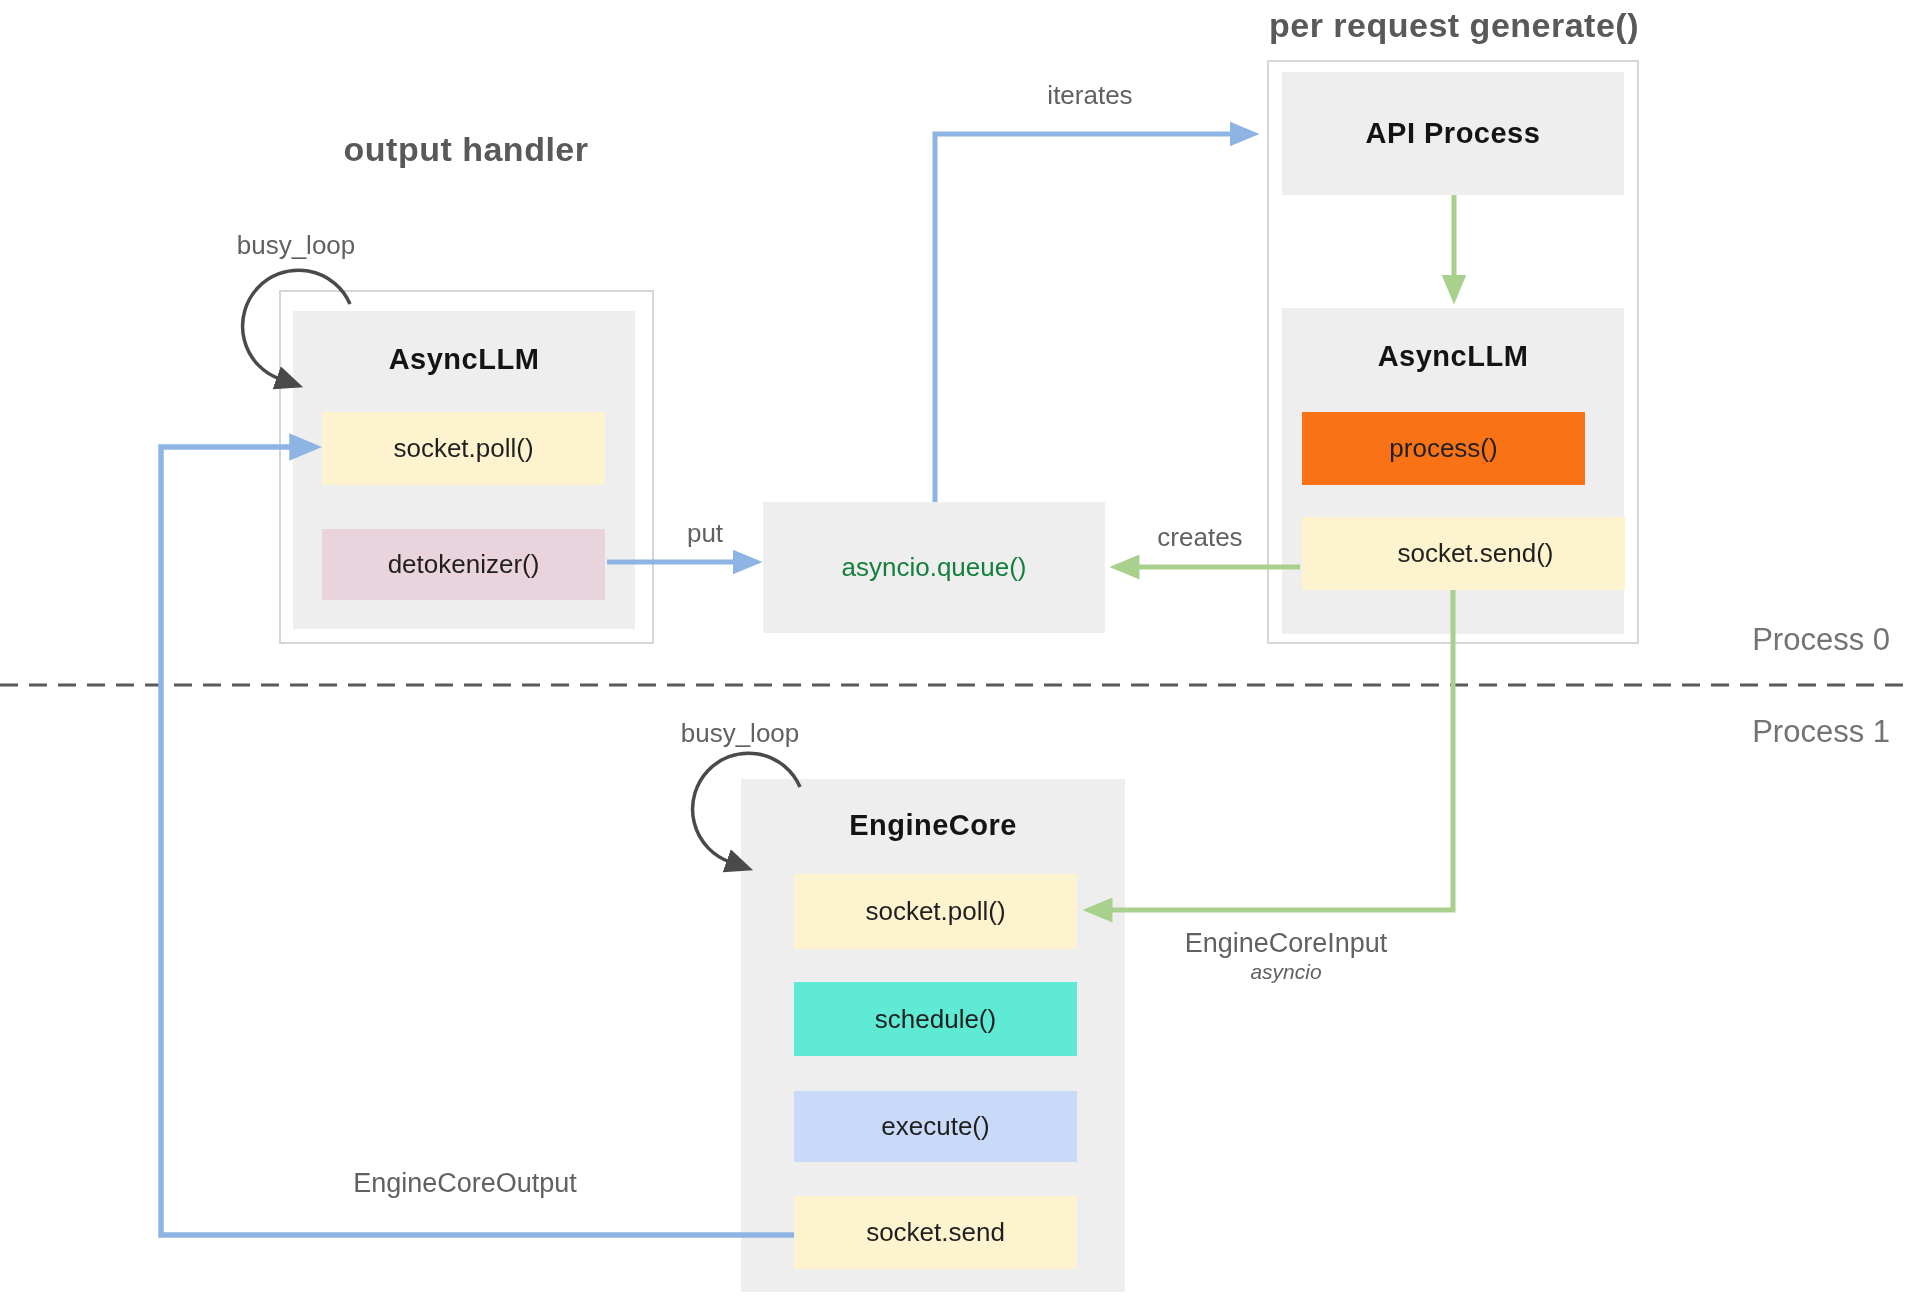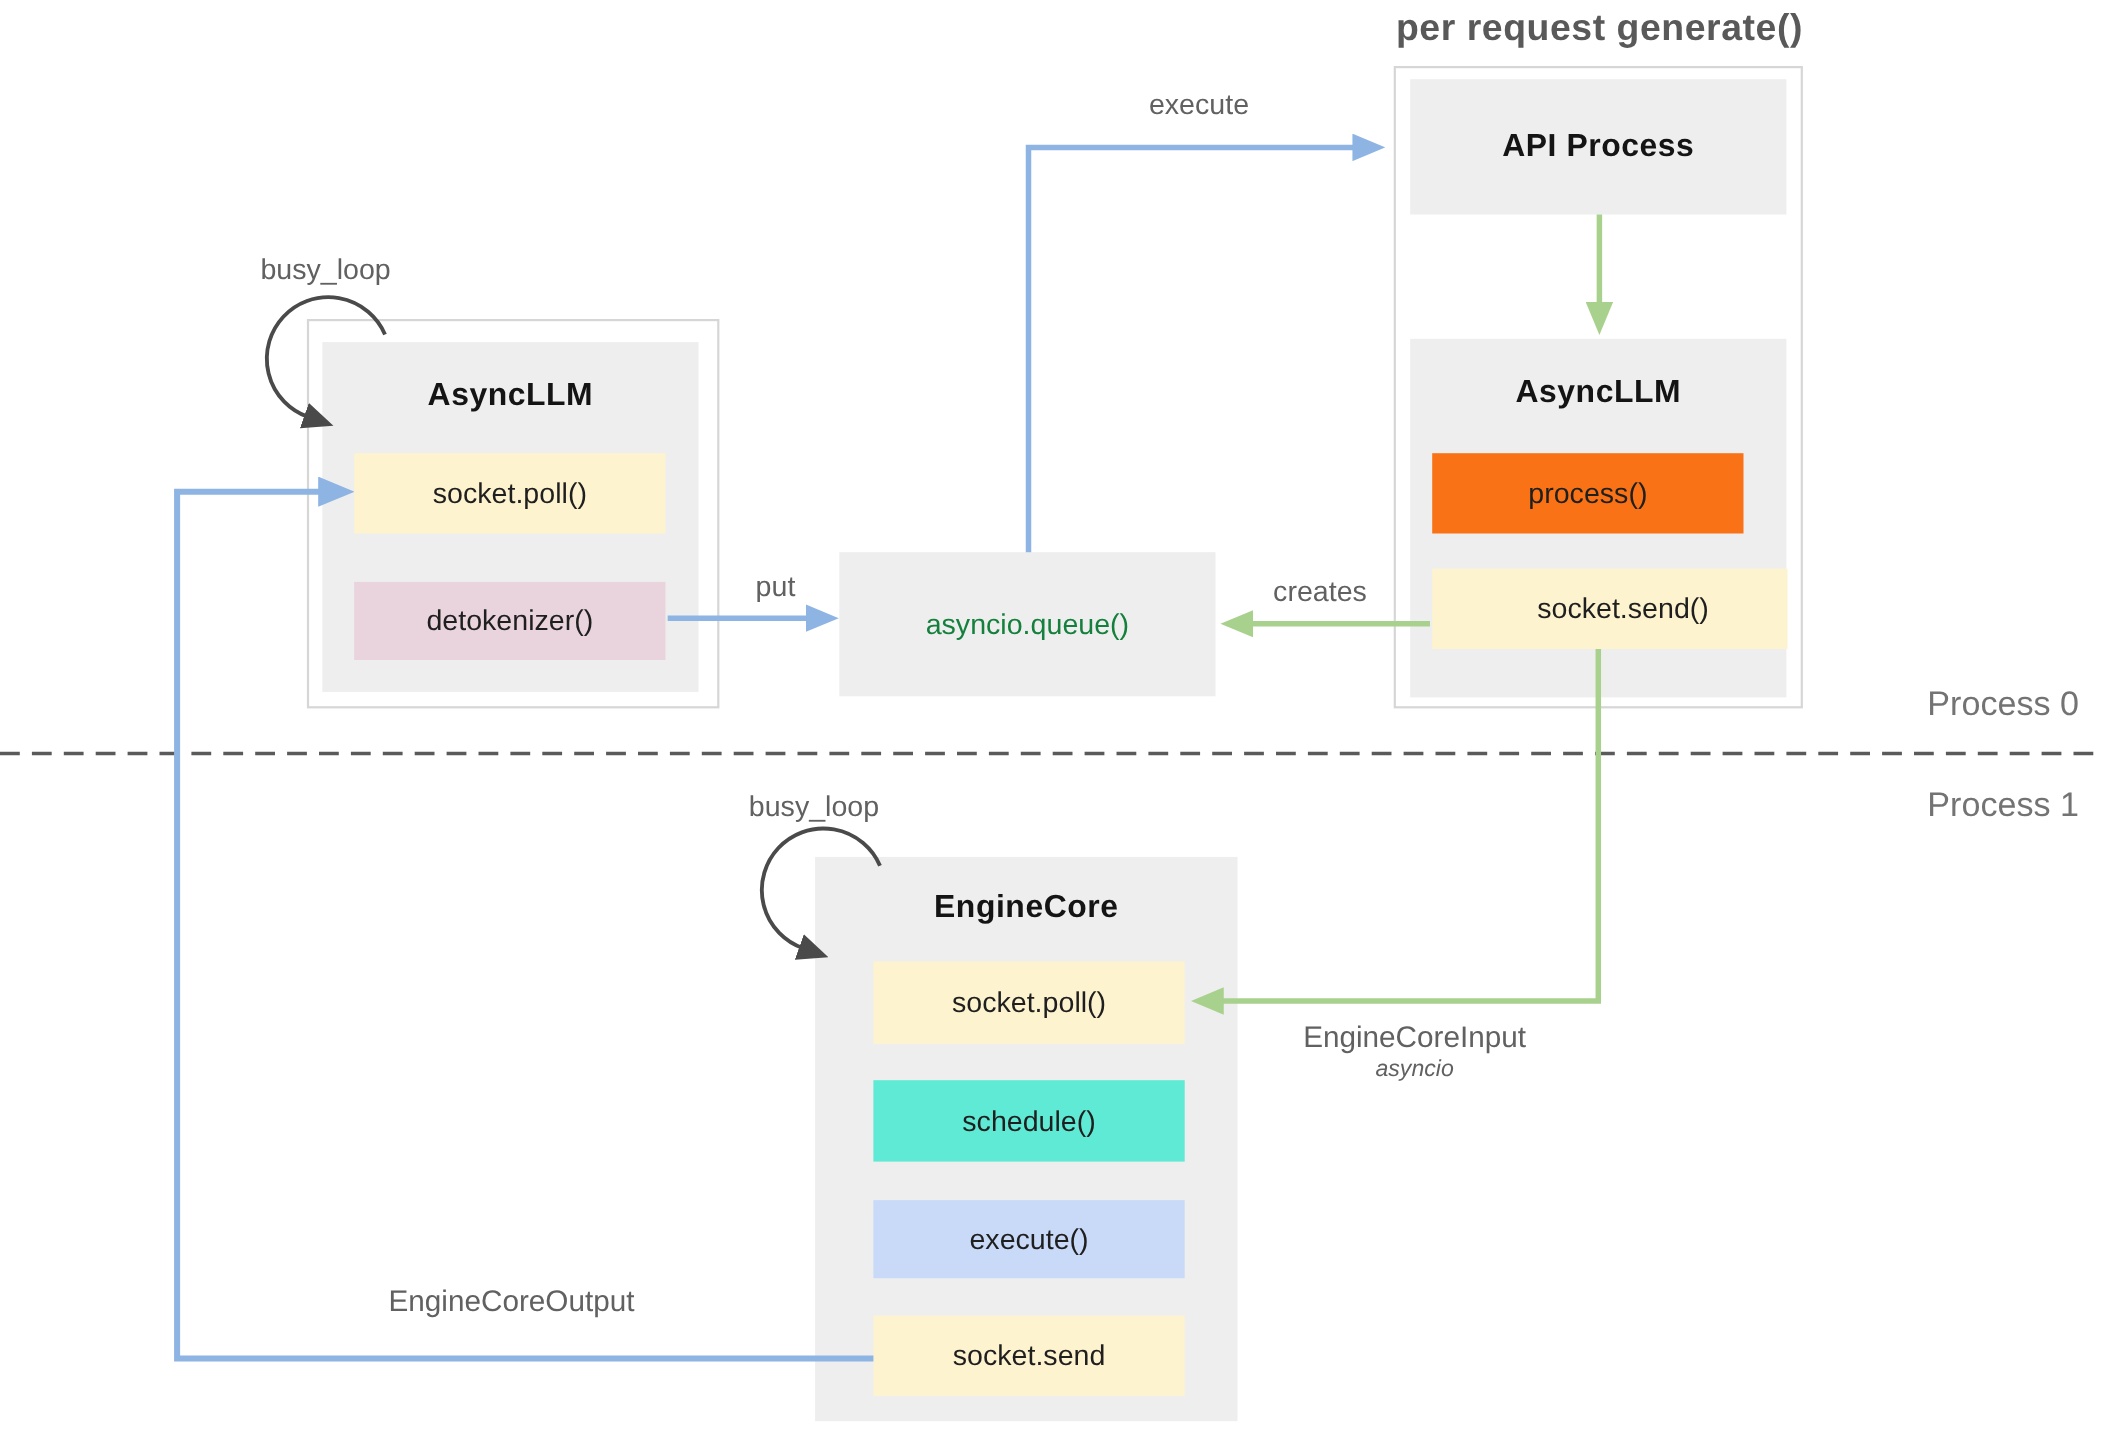--- a/index.html
+++ b/index.html
@@ -31,38 +31,39 @@
   .big-label { font-size:27px; }
   .msgpack-label { position:absolute; font-size:21px; font-style:italic; color:#616161; text-align:center; white-space:nowrap; }
   .process-label { position:absolute; font-size:31px; color:#737373; text-align:right; white-space:nowrap; }
   svg.layer { position:absolute; left:0; top:0; width:1910px; height:1312px; pointer-events:none; }
 </style>
 </head>
 <body>
 
 <div class="canvas">
 
+  <div class="diagram-title" style="left:266px; top:130px; width:400px;">output handler</div>
 
   <div class="diagram-title" style="left:1239px; top:6px; width:430px;">per request generate()</div>
 
   <div class="outer-box" style="left:279px; top:290px; width:375px; height:354px;"></div>
 
   <div class="gray-box" style="left: 293px; top: 311px; width: 342px; height: 318px; background: rgb(238, 238, 238);">
     <div class="box-title" style="top:32px;">AsyncLLM</div>
     <div class="method" style="left: 29px; top: 101px; width: 283px; height: 73px; background: rgb(253, 243, 207);">socket.poll()</div>
     <div class="method" style="left: 29px; top: 218px; width: 283px; height: 71px; background: rgb(233, 211, 220);">detokenizer()</div>
   </div>
 
   <div class="arrow-label" style="left:196px; top:230px; width:200px;">busy_loop</div>
 
   <div class="queue-box" style="left: 763px; top: 502px; width: 342px; height: 131px; background: rgb(238, 238, 238);">asyncio.queue()</div>
 
   <div class="arrow-label" style="left:645px; top:518px; width:120px;">put</div>
 
-  <div class="arrow-label" style="left:1020px; top:80px; width:140px;">execute</div>
+  <div class="arrow-label" style="left:1020px; top:80px; width:140px;">iterates</div>
 
   <div class="arrow-label" style="left:1140px; top:522px; width:120px;">creates</div>
 
   <div class="outer-box" style="left:1267px; top:60px; width:372px; height:584px;"></div>
 
   <div class="gray-box" style="left: 1282px; top: 72px; width: 342px; height: 123px; background: rgb(238, 238, 238);">
     <div class="box-title" style="top:45px;">API Process</div>
   </div>
 
   <div class="gray-box" style="left: 1282px; top: 308px; width: 342px; height: 326px; background: rgb(238, 238, 238);">

